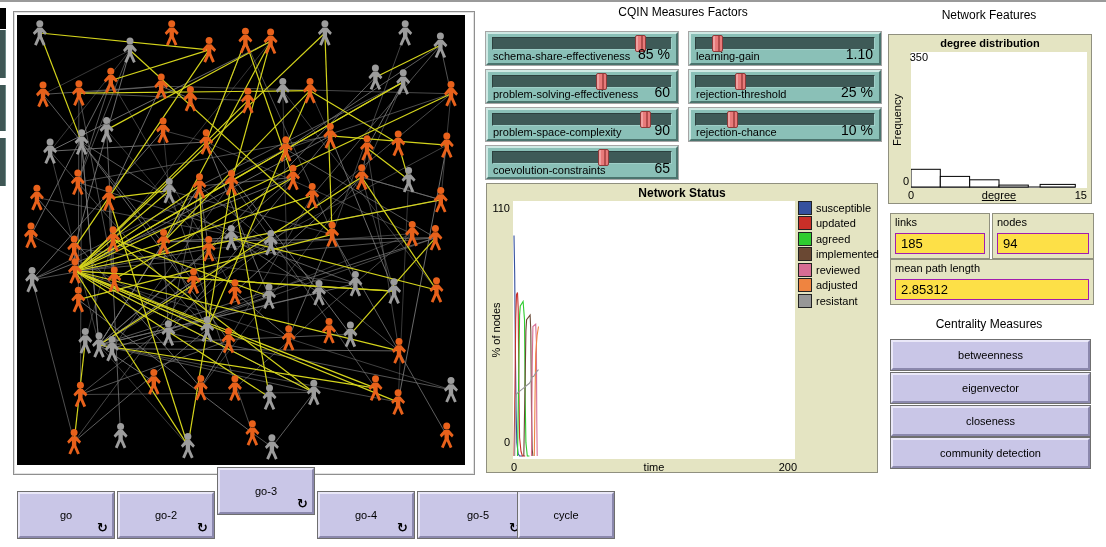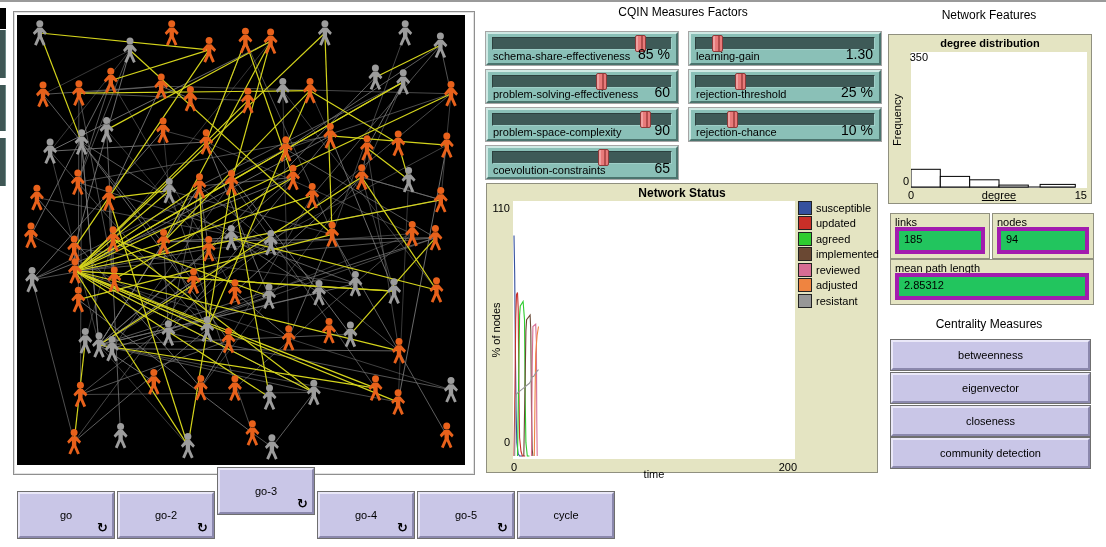--- a/index.html
+++ b/index.html
@@ -39,22 +39,22 @@
   .axis-label{position:absolute;font-size:11px;white-space:nowrap;}
   .vlabel{position:absolute;white-space:nowrap;font-size:11px;
      transform:translate(-50%,-50%) rotate(-90deg);}
   .legend-item{display:flex;align-items:center;height:13px;margin-bottom:2.5px;}
   .legend-swatch{width:12px;height:12px;border:1px solid #222;flex:0 0 auto;}
   .legend-label{font-size:11px;margin-left:4px;white-space:nowrap;}
 
   
   .monitor{position:absolute;background:#e4e4c2;border:1px solid #90907f;}
   .monitor-label{font-size:11px;margin:2px 0 0 4px;white-space:nowrap;}
-  .monitor-value{position:absolute;left:4px;right:4px;bottom:4px;height:17px;background:#22c55e;
-     border:4px solid #a21caf;font-size:11px;padding:2px 0 0 5px;}
+  .monitor-value{position:absolute;left:4px;right:4px;bottom:4px;height:17px;background:#fde047;
+     border:1px solid #a21caf;font-size:13px;padding:2px 0 0 5px;}
 
   
   .nl-button{position:absolute;background:#c9c6e7;border:2px solid;
      border-color:#eae8f8 #8b88ad #8b88ad #eae8f8;outline:1px solid #6f6f6f;
      font-size:11px;display:flex;align-items:center;justify-content:center;cursor:pointer;}
   .forever-icon{position:absolute;right:4px;bottom:2px;font-size:13px;font-weight:bold;line-height:13px;}
 </style>
 </head>
 <body>
 
@@ -629,21 +629,21 @@
       <div class="slider-thumb" style="left: 109.84px;"></div>
       <span class="slider-label">coevolution-constraints</span>
       <span class="slider-value">65</span>
     </div>
   </div>
 <div id="sliders-right" class="abs slider-col" style="left:689px;top:32px;">
     <div class="slider">
       <div class="slider-track"></div>
       <div class="slider-thumb" style="left: 20.8px;"></div>
       <span class="slider-label">learning-gain</span>
-      <span class="slider-value">1.30</span>
+      <span class="slider-value">1.10</span>
     </div>
     <div class="slider">
       <div class="slider-track"></div>
       <div class="slider-thumb" style="left: 44.32px;"></div>
       <span class="slider-label">rejection-threshold</span>
       <span class="slider-value">25 %</span>
     </div>
     <div class="slider">
       <div class="slider-track"></div>
       <div class="slider-thumb" style="left: 35.92px;"></div>
@@ -662,21 +662,21 @@
         <polyline points="10.8,255.0 12.2,175.5 12.9,130.0 13.6,118.6 17.1,114.1 17.8,130.0 18.5,209.5 19.2,248.2 19.9,255.0" fill="none" stroke="#6a4833" stroke-width="1.1"></polyline>
         <polyline points="18.5,255.0 19.2,164.1 19.9,125.5 22.7,123.2 23.4,141.4 23.8,220.9 24.2,255.0" fill="none" stroke="#d76d94" stroke-width="1.1"></polyline>
         <polyline points="21.3,255.0 22.0,198.2 22.7,152.7 24.1,134.5 25.5,125.5" fill="none" stroke="#ef8440" stroke-width="1.1"></polyline>
         <polyline points="1.7,255.0 2.4,205.0 3.1,193.6 5.2,191.4 8.0,189.1 10.8,186.8 13.6,184.5 16.4,182.3 17.8,180.0 19.2,175.5 20.6,175.5 22.0,173.2 23.4,170.9 25.5,168.6" fill="none" stroke="#979797" stroke-width="1.1"></polyline>
       </svg>
   </div>
   <div class="axis-label" id="status-ymax" style="left:0;top:18px;width:23px;text-align:right;">110</div>
   <div class="axis-label" id="status-ymin" style="left:0;top:252px;width:23px;text-align:right;">0</div>
   <div class="vlabel" style="left:9px;top:146px;">% of nodes</div>
   <div class="axis-label" id="status-xmin" style="left:20px;top:277px;width:14px;text-align:center;">0</div>
-  <div class="axis-label" style="left:26px;top:284px;width:282px;text-align:center;">time</div>
+  <div class="axis-label" style="left:26px;top:277px;width:282px;text-align:center;">time</div>
   <div class="axis-label" id="status-xmax" style="left:280px;top:277px;width:30px;text-align:right;">200</div>
   <div class="abs" id="status-legend" style="left:311px;top:17px;">
       <div class="legend-item">
         <div class="legend-swatch" style="background: rgb(53, 81, 158);"></div>
         <div class="legend-label">susceptible</div>
       </div>
       <div class="legend-item">
         <div class="legend-swatch" style="background: rgb(201, 47, 40);"></div>
         <div class="legend-label">updated</div>
       </div>
@@ -756,20 +756,20 @@
       <span class="forever-icon">↻</span>
     </div>
     <div class="nl-button" style="left: 218px; top: 468px; width: 92px; height: 42px;">
       <span>go-3</span>
       <span class="forever-icon">↻</span>
     </div>
     <div class="nl-button" style="left: 318px; top: 492px; width: 92px; height: 42px;">
       <span>go-4</span>
       <span class="forever-icon">↻</span>
     </div>
-    <div class="nl-button" style="left: 418px; top: 492px; width: 92px; height: 42px;">
+    <div class="nl-button" style="left: 418px; top: 492px; width: 92px; height: 42px; padding-left: 12px;">
       <span>go-5</span>
       <span class="forever-icon">↻</span>
     </div>
     <div class="nl-button" style="left: 518px; top: 492px; width: 92px; height: 42px;">
       <span>cycle</span>
     </div>
   </div>
 
 </body></html>

